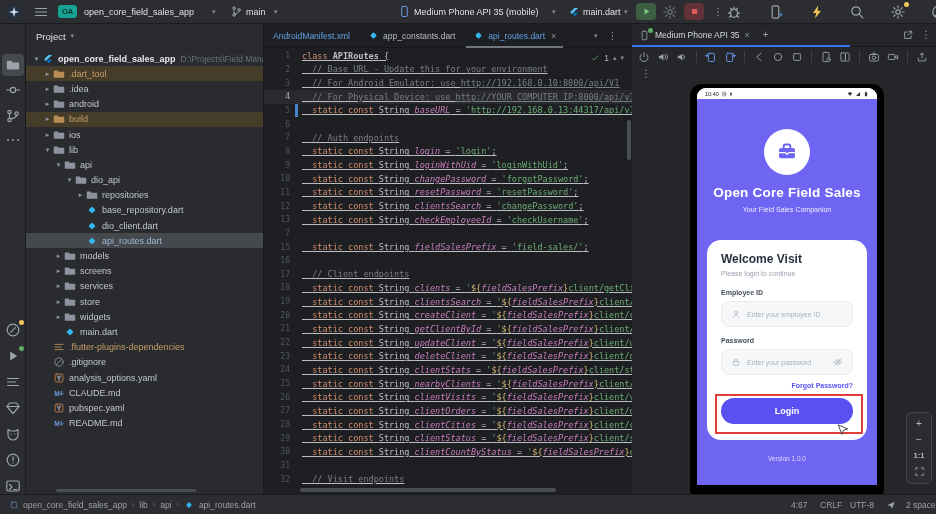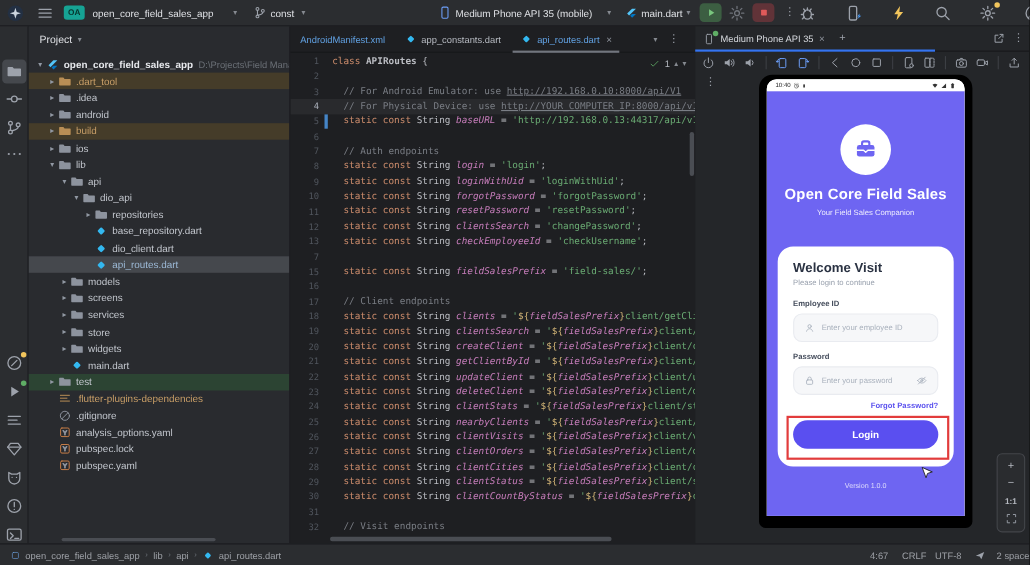--- a/index.html
+++ b/index.html
@@ -48,21 +48,21 @@
   .etab .ticon{width:11px;height:11px;display:inline-flex;}
   .etab.fblue{color:#61a1e2;}
   .etab.active::after{content:'';position:absolute;left:2px;right:2px;bottom:-1px;height:2px;background:#72767e;}
   .etab .tclose{font-size:9px;color:#8d929b;margin-left:2px;}
   .etabs-extra{position:absolute;top:0;height:24px;display:flex;align-items:center;gap:10px;color:#9da2ab;}
   .codewrap{position:absolute;top:25px;left:0;right:0;bottom:0;overflow:hidden;}
   .cline{display:flex;align-items:center;height:13.66px;font-family:"DejaVu Sans Mono",monospace;font-size:8.5px;white-space:pre;}
   .ln{width:26px;text-align:right;color:#50555d;flex:none;font-size:8px;font-family:"DejaVu Sans Mono",monospace;}
   .chg{width:3px;height:100%;margin-left:5px;flex:none;}
   .chg.on{background:#4585c7;}
-  .ctext{padding-left:4px;flex:1;overflow:hidden;}
+  .ctext{padding-left:4px;flex:1;overflow:hidden;text-decoration:underline;}
   .caretline{background:rgba(255,255,255,.05);}
   .caretline .ln{color:#a9aeb8;}
   .k{color:#cf8e6d;} .t,.p{color:#bcbec4;} .v{color:#c77dbb;font-style:italic;}
   .s{color:#6aab73;} .c{color:#7a7e85;} .l{color:#7a7e85;text-decoration:underline;}
   .i{color:#d5b778;} .n{color:#bcbec4;font-weight:bold;}
   .inspect{position:absolute;top:29px;right:8px;display:flex;gap:4px;align-items:center;font-size:8.5px;color:#b6bac1;}
   .vthumb{position:absolute;right:1px;top:96px;width:4px;height:40px;background:#4a4d53;border-radius:2px;}
   .hthumb{position:absolute;left:36px;bottom:2px;width:256px;height:4px;background:#4a4d53;border-radius:2px;}
   
   .device{position:absolute;left:632px;top:24px;width:304px;height:470px;background:#242629;}
@@ -73,21 +73,21 @@
   .dbar{position:absolute;top:27px;left:6px;display:flex;align-items:center;gap:7px;color:#9da2ab;}
   .dbar .icon{width:12px;height:12px;}
   .dsep{width:1px;height:12px;background:#3c3f44;margin:0 1px;}
   .dbar .blue{color:#6c9ef8;}
   .dmore{position:absolute;top:44px;left:9px;color:#9da2ab;font-size:10px;}
   .zoomctl{position:absolute;right:4px;top:388px;width:24px;display:flex;flex-direction:column;align-items:center;gap:6px;
            padding:6px 0;background:rgba(43,45,48,.88);border:1px solid #43454a;border-radius:5px;color:#b6bac1;font-size:10px;}
   .zoomctl .icon{width:11px;height:11px;}
   .z11{font-size:7.5px;font-weight:bold;}
   
-  .phone{position:absolute;left:58px;top:44px;width:194px;height:412px;background:#000;border-radius:12px 12px 6px 6px;
+  .phone{position:absolute;left:58px;top:60px;width:194px;height:412px;background:#000;border-radius:12px 12px 6px 6px;
          padding:4px 7px 0;box-sizing:border-box;}
   .screen{width:180px;height:397px;border-radius:9px 9px 0 0;overflow:hidden;background:#fff;}
   .pstatus{height:11px;background:#fff;color:#222;display:flex;justify-content:space-between;align-items:center;
            padding:0 8px;font-size:5.5px;}
   .pstatus .grp{display:flex;align-items:center;gap:2px;}
   .pstatus .icon{width:6px;height:6px;color:#333;}
   .pbody{position:relative;height:386px;background:#6e65f2;}
   .plogo{position:absolute;left:50%;top:30px;transform:translateX(-50%);width:46px;height:46px;border-radius:50%;
          background:#fff;display:flex;align-items:center;justify-content:center;}
   .plogo .icon{width:22px;height:22px;color:#6e65f2;}
@@ -137,21 +137,21 @@
     <span class="tb-label" style="left:84px">open_core_field_sales_app</span>
     <span class="chv" style="left:212px">▾</span>
     <span class="tb-abs icon" style="left:230px;width:13px;height:13px;top:5px">
         <svg viewBox="0 0 16 16" stroke="currentColor" stroke-width="1.2" fill="none" stroke-linecap="round" stroke-linejoin="round">
           <circle cx="5" cy="3.8" r="1.6"></circle>
           <circle cx="5" cy="12.2" r="1.6"></circle>
           <circle cx="11" cy="6" r="1.6"></circle>
           <path d="M5 5.4v5.2M11 7.6c0 2.4-2.5 2.8-6 3.4"></path>
         </svg>
       </span>
-    <span class="tb-label" style="left:246px">const</span>
+    <span class="tb-label" style="left:246px">main</span>
     <span class="chv" style="left:274px">▾</span>
 
     <span class="tb-abs icon" style="left:398px;width:13px;height:13px;top:5px;color:#6c9ef8">
         <svg viewBox="0 0 16 16" stroke="currentColor" stroke-width="1.2" fill="none" stroke-linecap="round" stroke-linejoin="round">
           <rect x="4.6" y="1.8" width="6.8" height="12.4" rx="1.4"></rect>
         </svg>
       </span>
     <span class="tb-label" style="left:414px">Medium Phone API 35 (mobile)</span>
     <span class="chv" style="left:552px">▾</span>
     <span class="tb-abs icon" style="left:568px;width:12px;height:12px;top:6px">
@@ -472,29 +472,20 @@
         </div>
         <div class="trow " style="padding-left:27px">
           <span class="chev"></span>
           <span class="ticon icon" style="">
             <svg viewBox="0 0 16 16" stroke="currentColor" stroke-width="1.2" fill="none" stroke-linecap="round" stroke-linejoin="round">
               <rect x="4.6" y="4.6" width="6.8" height="6.8" rx="1.4" transform="rotate(45 8 8)" fill="#33b8f0" stroke="none"></rect>
             </svg>
           </span>
           <span class="tlabel">main.dart</span>
         </div>
-        <div class="trow test" style="padding-left:16px">
-          <span class="chev">▸</span>
-          <span class="ticon icon" style="color:#8d939e">
-            <svg viewBox="0 0 16 16" stroke="currentColor" stroke-width="1.2" fill="none" stroke-linecap="round" stroke-linejoin="round">
-              <path d="M1.8 3.2h4.4l1.4 1.8h6.6c.5 0 .8.3.8.8v6.4c0 .5-.3.8-.8.8H1.8c-.5 0-.8-.3-.8-.8V4c0-.5.3-.8.8-.8z" fill="currentColor" stroke="none"></path>
-            </svg>
-          </span>
-          <span class="tlabel">test</span>
-        </div>
         <div class="trow orange" style="padding-left:16px">
           <span class="chev"></span>
           <span class="ticon icon" style="color:#b98e55">
             <svg viewBox="0 0 16 16" stroke="currentColor" stroke-width="1.2" fill="none" stroke-linecap="round" stroke-linejoin="round">
               <path d="M2.5 4.5h11M2.5 8h8M2.5 11.5h11"></path>
             </svg>
           </span>
           <span class="tlabel">.flutter-plugins-dependencies</span>
         </div>
         <div class="trow " style="padding-left:16px">
@@ -514,35 +505,45 @@
               <rect x="2.8" y="2.8" width="10.4" height="10.4" rx="1.6" stroke="#c77d48"></rect>
               <text x="8" y="11" font-size="8" fill="#c77d48" text-anchor="middle" font-family="Liberation Sans">Y</text>
             </svg>
           </span>
           <span class="tlabel">analysis_options.yaml</span>
         </div>
         <div class="trow " style="padding-left:16px">
           <span class="chev"></span>
           <span class="ticon icon" style="color:#8d939e">
             <svg viewBox="0 0 16 16" stroke="currentColor" stroke-width="1.2" fill="none" stroke-linecap="round" stroke-linejoin="round">
+              <text x="1.5" y="11.5" font-size="9" fill="#6a9bd8" font-weight="bold" font-family="Liberation Sans" stroke="none">M</text>
+              <path d="M11.5 5.5v5M9.5 8.7l2 2 2-2" stroke="#6a9bd8"></path>
+            </svg>
+          </span>
+          <span class="tlabel">CLAUDE.md</span>
+        </div>
+        <div class="trow " style="padding-left:16px">
+          <span class="chev"></span>
+          <span class="ticon icon" style="color:#8d939e">
+            <svg viewBox="0 0 16 16" stroke="currentColor" stroke-width="1.2" fill="none" stroke-linecap="round" stroke-linejoin="round">
               <rect x="2.8" y="2.8" width="10.4" height="10.4" rx="1.6" stroke="#c77d48"></rect>
               <text x="8" y="11" font-size="8" fill="#c77d48" text-anchor="middle" font-family="Liberation Sans">Y</text>
             </svg>
           </span>
-          <span class="tlabel">pubspec.lock</span>
+          <span class="tlabel">pubspec.yaml</span>
         </div>
         <div class="trow " style="padding-left:16px">
           <span class="chev"></span>
           <span class="ticon icon" style="color:#8d939e">
             <svg viewBox="0 0 16 16" stroke="currentColor" stroke-width="1.2" fill="none" stroke-linecap="round" stroke-linejoin="round">
-              <rect x="2.8" y="2.8" width="10.4" height="10.4" rx="1.6" stroke="#c77d48"></rect>
-              <text x="8" y="11" font-size="8" fill="#c77d48" text-anchor="middle" font-family="Liberation Sans">Y</text>
-            </svg>
-          </span>
-          <span class="tlabel">pubspec.yaml</span>
+              <text x="1.5" y="11.5" font-size="9" fill="#6a9bd8" font-weight="bold" font-family="Liberation Sans" stroke="none">M</text>
+              <path d="M11.5 5.5v5M9.5 8.7l2 2 2-2" stroke="#6a9bd8"></path>
+            </svg>
+          </span>
+          <span class="tlabel">README.md</span>
         </div>
       </div>
     <div class="p-hthumb"></div>
   </aside>
 
   <section class="editor">
     <div class="etabs" id="etabs">
         <div class="etab  fblue">
           <span>AndroidManifest.xml</span>
         </div>
@@ -563,29 +564,29 @@
           <span>api_routes.dart</span>
           <span class="tclose">×</span>
         </div>
       </div>
     <div class="etabs-extra" style="left:330px">
       <span class="chv" style="position:static">▾</span>
       <span class="uni">⋮</span>
     </div>
     <div class="codewrap" id="code">
         <div class="cline "><span class="ln">1</span><span class="chg "></span><span class="ctext"><span class="k">class </span><span class="n">APIRoutes</span><span class="p"> {</span></span></div>
-        <div class="cline "><span class="ln">2</span><span class="chg "></span></div>
+        <div class="cline "><span class="ln">2</span><span class="chg "></span><span class="ctext"><span class="c">  // Base URL - Update this for your environment</span></span></div>
         <div class="cline "><span class="ln">3</span><span class="chg "></span><span class="ctext"><span class="c">  // For Android Emulator: use </span><span class="l">http://192.168.0.10:8000/api/V1</span></span></div>
         <div class="cline caretline"><span class="ln">4</span><span class="chg "></span><span class="ctext"><span class="c">  // For Physical Device: use </span><span class="l">http://YOUR_COMPUTER_IP:8000/api/v1</span></span></div>
         <div class="cline "><span class="ln">5</span><span class="chg on"></span><span class="ctext"><span class="k">  static const </span><span class="t">String </span><span class="v">baseURL</span><span class="p"> = </span><span class="s">'http://192.168.0.13:44317/api/v1'</span></span></div>
         <div class="cline "><span class="ln">6</span><span class="chg "></span><span class="ctext"></span></div>
         <div class="cline "><span class="ln">7</span><span class="chg "></span><span class="ctext"><span class="c">  // Auth endpoints</span></span></div>
         <div class="cline "><span class="ln">8</span><span class="chg "></span><span class="ctext"><span class="k">  static const </span><span class="t">String </span><span class="v">login</span><span class="p"> = </span><span class="s">'login'</span><span class="p">;</span></span></div>
         <div class="cline "><span class="ln">9</span><span class="chg "></span><span class="ctext"><span class="k">  static const </span><span class="t">String </span><span class="v">loginWithUid</span><span class="p"> = </span><span class="s">'loginWithUid'</span><span class="p">;</span></span></div>
-        <div class="cline "><span class="ln">10</span><span class="chg "></span><span class="ctext"><span class="k">  static const </span><span class="t">String </span><span class="v">forgotPassword</span><span class="p"> = </span><span class="s">'forgotPassword'</span><span class="p">;</span></span></div>
+        <div class="cline "><span class="ln">10</span><span class="chg "></span><span class="ctext"><span class="k">  static const </span><span class="t">String </span><span class="v">changePassword</span><span class="p"> = </span><span class="s">'forgotPassword'</span><span class="p">;</span></span></div>
         <div class="cline "><span class="ln">11</span><span class="chg "></span><span class="ctext"><span class="k">  static const </span><span class="t">String </span><span class="v">resetPassword</span><span class="p"> = </span><span class="s">'resetPassword'</span><span class="p">;</span></span></div>
         <div class="cline "><span class="ln">12</span><span class="chg "></span><span class="ctext"><span class="k">  static const </span><span class="t">String </span><span class="v">clientsSearch</span><span class="p"> = </span><span class="s">'changePassword'</span><span class="p">;</span></span></div>
         <div class="cline "><span class="ln">13</span><span class="chg "></span><span class="ctext"><span class="k">  static const </span><span class="t">String </span><span class="v">checkEmployeeId</span><span class="p"> = </span><span class="s">'checkUsername'</span><span class="p">;</span></span></div>
         <div class="cline "><span class="ln">7</span><span class="chg "></span><span class="ctext"></span></div>
         <div class="cline "><span class="ln">15</span><span class="chg "></span><span class="ctext"><span class="k">  static const </span><span class="t">String </span><span class="v">fieldSalesPrefix</span><span class="p"> = </span><span class="s">'field-sales/'</span><span class="p">;</span></span></div>
         <div class="cline "><span class="ln">16</span><span class="chg "></span><span class="ctext"></span></div>
         <div class="cline "><span class="ln">17</span><span class="chg "></span><span class="ctext"><span class="c">  // Client endpoints</span></span></div>
         <div class="cline "><span class="ln">18</span><span class="chg "></span><span class="ctext"><span class="k">  static const </span><span class="t">String </span><span class="v">clients</span><span class="p"> = </span><span class="s">'</span><span class="i">${</span><span class="v">fieldSalesPrefix</span><span class="i">}</span><span class="s">client/getClients'</span></span></div>
         <div class="cline "><span class="ln">19</span><span class="chg "></span><span class="ctext"><span class="k">  static const </span><span class="t">String </span><span class="v">clientsSearch</span><span class="p"> = </span><span class="s">'</span><span class="i">${</span><span class="v">fieldSalesPrefix</span><span class="i">}</span><span class="s">client/search'</span></span></div>
         <div class="cline "><span class="ln">20</span><span class="chg "></span><span class="ctext"><span class="k">  static const </span><span class="t">String </span><span class="v">createClient</span><span class="p"> = </span><span class="s">'</span><span class="i">${</span><span class="v">fieldSalesPrefix</span><span class="i">}</span><span class="s">client/create'</span></span></div>

